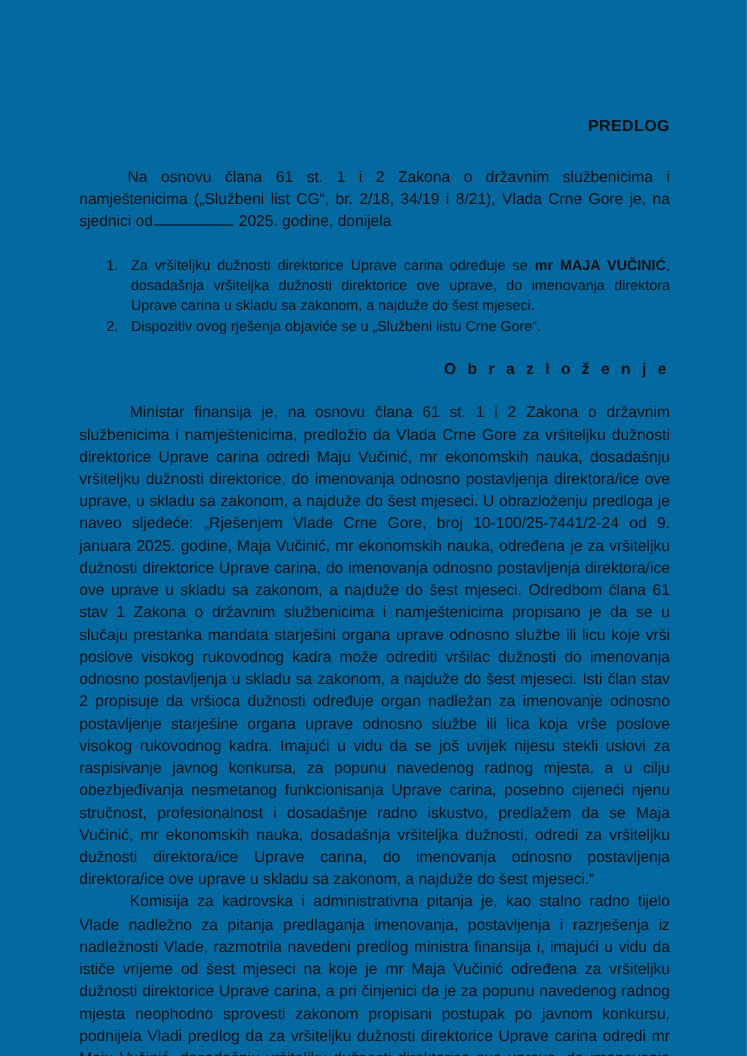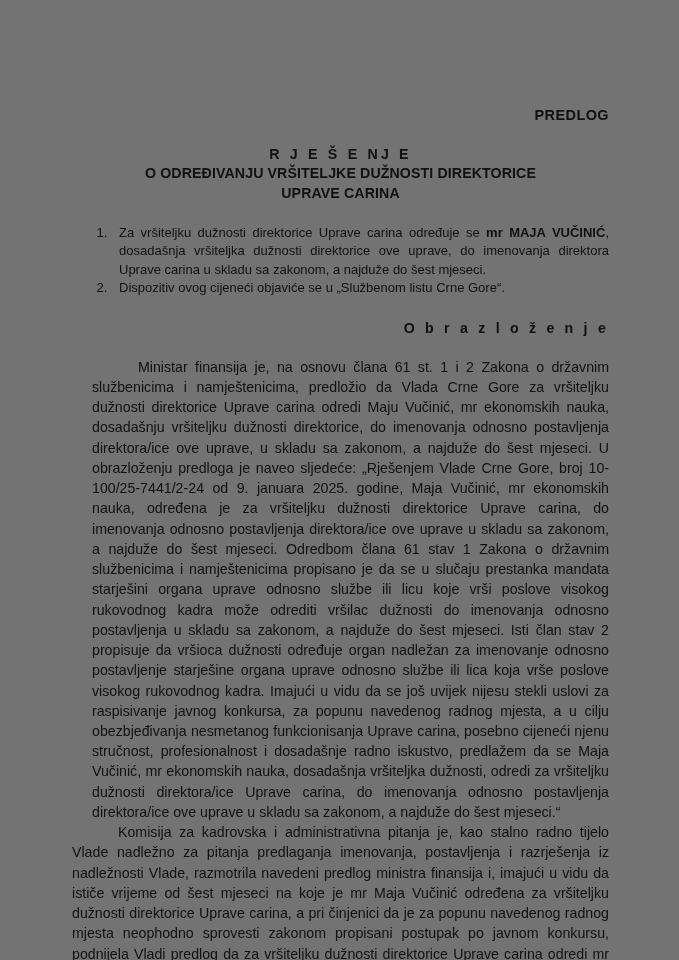--- a/index.html
+++ b/index.html
@@ -11,21 +11,21 @@
     width: 679px;
     height: 960px;
     font-family: "Liberation Sans", sans-serif;
     color: #111111;
     overflow: hidden;
   }
   .page {
     position: relative;
     width: 679px;
     height: 960px;
-    background: #737373;
+    background: #0369a1;
     box-sizing: border-box;
     padding: 0;
   }
   .content {
     position: absolute;
     left: 72px;
     top: 0;
     width: 537px;
   }
 
@@ -97,46 +97,42 @@
   }
 
   
   .body-par {
     margin: 0;
     font-size: 14.2px;
     line-height: 1.425;
     text-align: justify;
     text-indent: 46px;
   }
-  .body-par.first { margin-top: 21px; margin-left: 20px; }
+  .body-par.first { margin-top: 21px; }
   .body-par.last-par { text-align: justify; }
   .body-par.last-par::after {
     content: "";
     display: inline-block;
     width: 100%;
   }
 </style>
 </head>
 <body>
 
 <div class="page">
   <div class="content">
 
     <div class="doc-header">PREDLOG</div>
 
+    <p class="intro"><span>Na osnovu člana 61 st. 1 i 2 Zakona o državnim službenicima i namještenicima („Službeni list CG“, br. 2/18, 34/19 i 8/21), Vlada Crne Gore je, na sjednici od</span><span class="blank-line"></span> <span>2025. godine, donijela</span></p>
 
-    <div class="title-block">
-      <div class="title-line-1">R J E Š E NJ E</div>
-      <div class="title-line-2">O ODREĐIVANJU VRŠITELJKE DUŽNOSTI DIREKTORICE</div>
-      <div class="title-line-3">UPRAVE CARINA</div>
-    </div>
 
     <ol class="clauses">
       <li><span class="txt">Za vršiteljku dužnosti direktorice Uprave carina određuje se </span><b class="name">mr MAJA VUČINIĆ</b><span class="txt">, dosadašnja vršiteljka dužnosti direktorice ove uprave, do imenovanja direktora Uprave carina u skladu sa zakonom, a najduže do šest mjeseci.</span></li>
-      <li><span class="txt">Dispozitiv ovog cijeneći objaviće se u „Službenom listu Crne Gore“.</span></li>
+      <li><span class="txt">Dispozitiv ovog rješenja objaviće se u „Službeni listu Crne Gore“.</span></li>
     </ol>
 
     <div class="reason-heading">O b r a z l o ž e n j e</div>
 
     <p class="body-par first">Ministar finansija je, na osnovu člana 61 st. 1 i 2 Zakona o državnim službenicima i namještenicima, predložio da Vlada Crne Gore za vršiteljku dužnosti direktorice Uprave carina odredi Maju Vučinić, mr ekonomskih nauka, dosadašnju vršiteljku dužnosti direktorice, do imenovanja odnosno postavljenja direktora/ice ove uprave, u skladu sa zakonom, a najduže do šest mjeseci. U obrazloženju predloga je naveo sljedeće: „Rješenjem Vlade Crne Gore, broj 10-100/25-7441/2-24 od 9. januara 2025. godine, Maja Vučinić, mr ekonomskih nauka, određena je za vršiteljku dužnosti direktorice Uprave carina, do imenovanja odnosno postavljenja direktora/ice ove uprave u skladu sa zakonom, a najduže do šest mjeseci. Odredbom člana 61 stav 1 Zakona o državnim službenicima i namještenicima propisano je da se u slučaju prestanka mandata starješini organa uprave odnosno službe ili licu koje vrši poslove visokog rukovodnog kadra može odrediti vršilac dužnosti do imenovanja odnosno postavljenja u skladu sa zakonom, a najduže do šest mjeseci. Isti član stav 2 propisuje da vršioca dužnosti određuje organ nadležan za imenovanje odnosno postavljenje starješine organa uprave odnosno službe ili lica koja vrše poslove visokog rukovodnog kadra. Imajući u vidu da se još uvijek nijesu stekli uslovi za raspisivanje javnog konkursa, za popunu navedenog radnog mjesta, a u cilju obezbjeđivanja nesmetanog funkcionisanja Uprave carina, posebno cijeneći njenu stručnost, profesionalnost i dosadašnje radno iskustvo, predlažem da se Maja Vučinić, mr ekonomskih nauka, dosadašnja vršiteljka dužnosti, odredi za vršiteljku dužnosti direktora/ice Uprave carina, do imenovanja odnosno postavljenja direktora/ice ove uprave u skladu sa zakonom, a najduže do šest mjeseci.“</p>
 
     <p class="body-par last-par">Komisija za kadrovska i administrativna pitanja je, kao stalno radno tijelo Vlade nadležno za pitanja predlaganja imenovanja, postavljenja i razrješenja iz nadležnosti Vlade, razmotrila navedeni predlog ministra finansija i, imajući u vidu da ističe vrijeme od šest mjeseci na koje je mr Maja Vučinić određena za vršiteljku dužnosti direktorice Uprave carina, a pri činjenici da je za popunu navedenog radnog mjesta neophodno sprovesti zakonom propisani postupak po javnom konkursu, podnijela Vladi predlog da za vršiteljku dužnosti direktorice Uprave carina odredi mr Maju Vučinić, dosadašnju vršiteljku dužnosti direktorice ove uprave, do imenovanja direktora Uprave carina u skladu sa zakonom, a najduže do šest mjeseci.</p>
 
   </div>
 </div>

